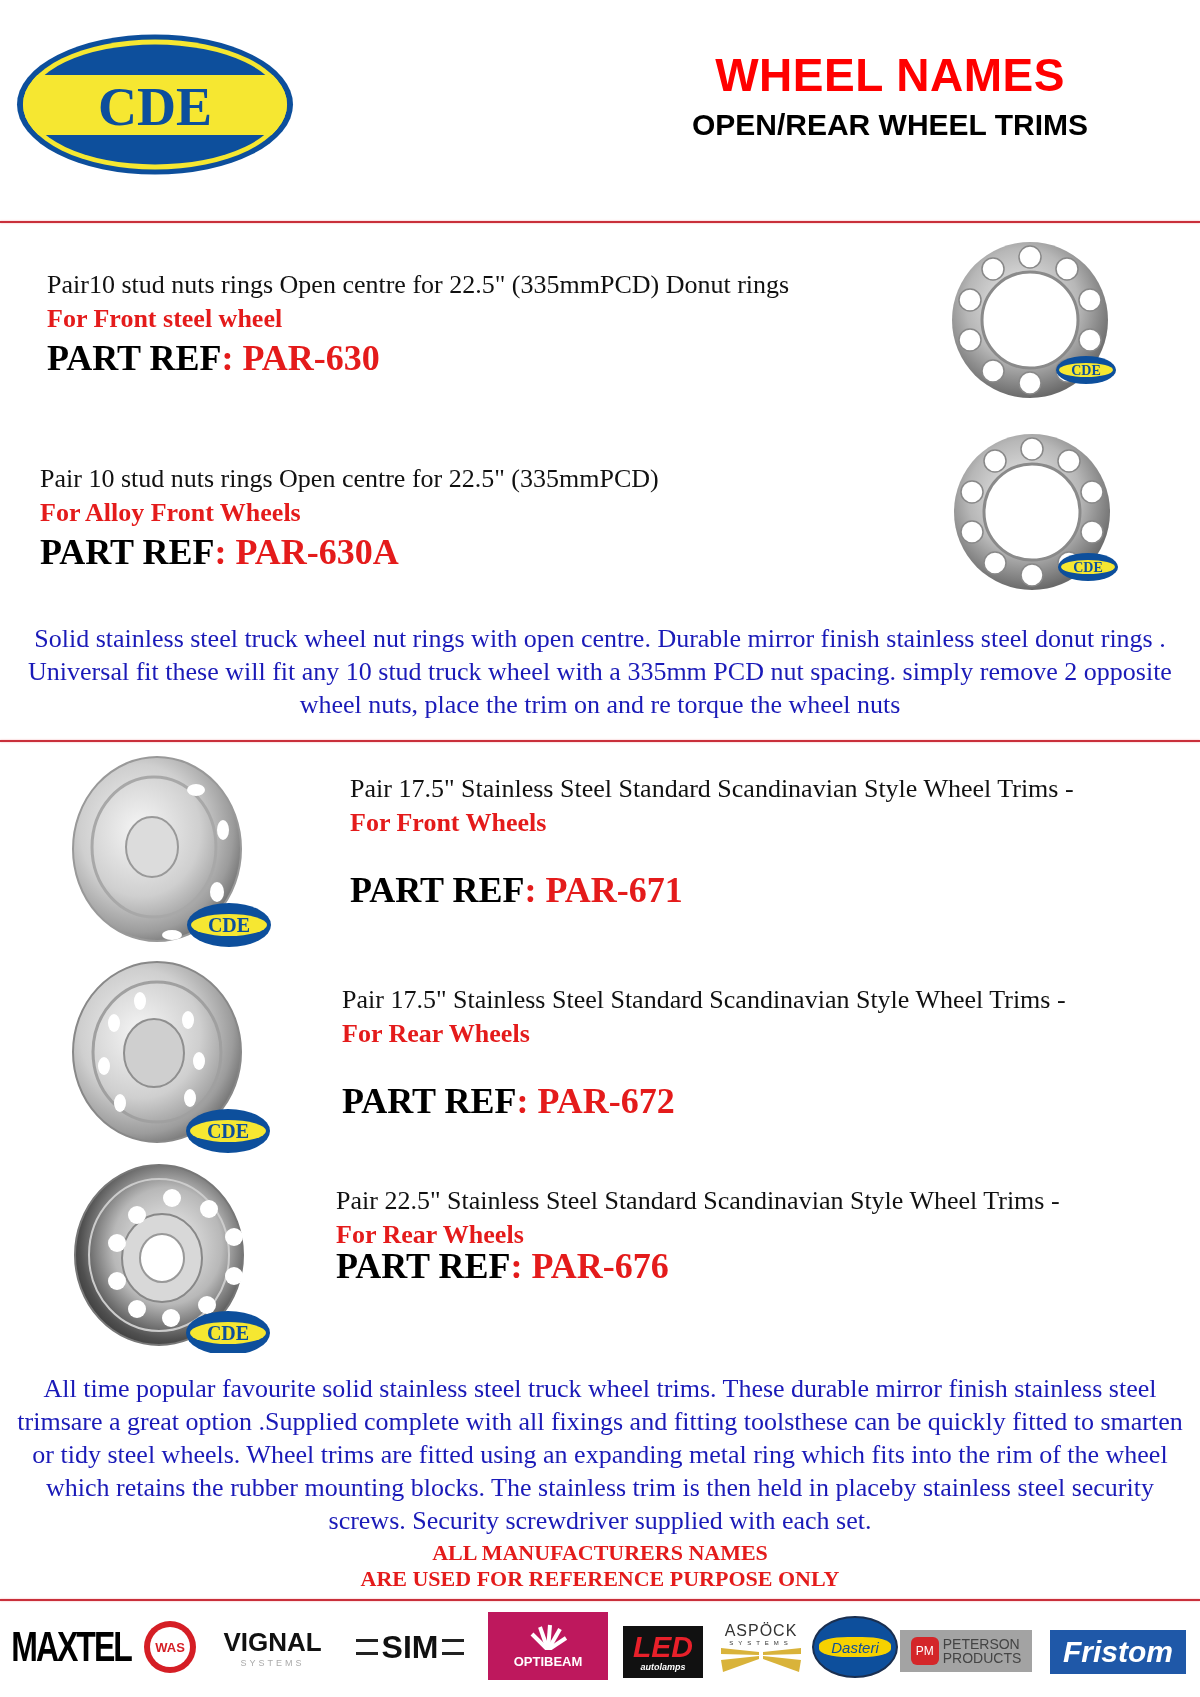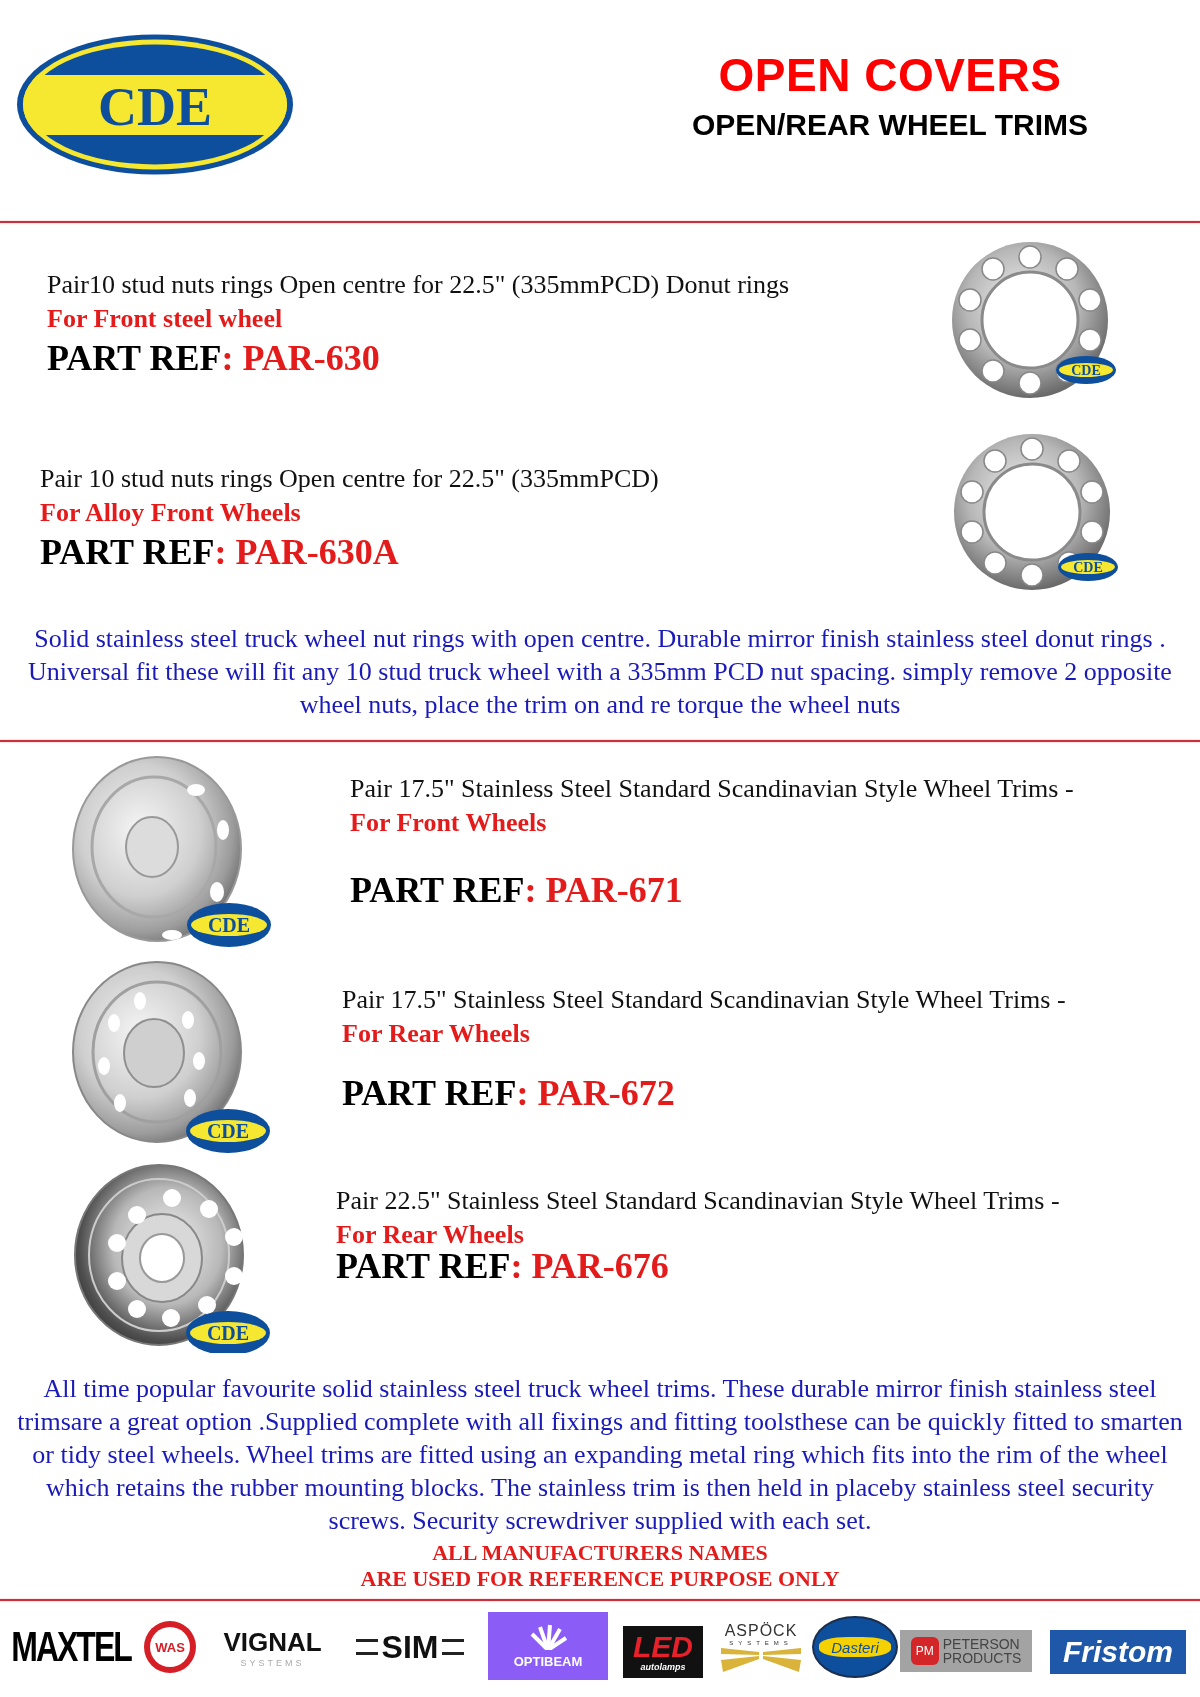--- a/index.html
+++ b/index.html
@@ -29,21 +29,21 @@
     <ellipse cx="140" cy="71.5" rx="138" ry="70" fill="#0d4f9c"></ellipse>
     <ellipse cx="140" cy="71.5" rx="132" ry="65" fill="#f6e731"></ellipse>
     <ellipse cx="140" cy="71.5" rx="127" ry="60" fill="#0d4f9c"></ellipse>
     <clipPath id="band">
         <rect x="0" y="42" width="280" height="60"></rect>
       </clipPath>
     <ellipse cx="140" cy="71.5" rx="132" ry="65" fill="#f6e731" clip-path="url(#band)"></ellipse>
     <text x="140" y="92" text-anchor="middle" font-family="Liberation Serif, serif" font-weight="bold" font-size="54" fill="#0d4f9c">CDE</text>
   </svg>
 </div>
-<div class="abs title-red">OPEN COVERS</div>
+<div class="abs title-red">WHEEL NAMES</div>
 <div class="abs title-black">OPEN/REAR WHEEL TRIMS</div>
 
 <div class="rule" style="top:221px"></div>
 
 <div class="abs" style="left:47px;top:272px">
   <div class="desc">Pair10 stud nuts rings Open centre for 22.5" (335mmPCD) Donut rings</div>
   <div class="sub" style="margin-top:8px">For Front steel wheel</div>
   <div class="ref" style="margin-top:8px">
     <span>PART REF</span><span class="code">: </span><span class="code">PAR-630</span>
   </div>
@@ -159,21 +159,21 @@
         <ellipse cx="128" cy="140" rx="6" ry="9"></ellipse>
       </g>
     <ellipse cx="166" cy="173" rx="42" ry="22" fill="#0d4f9c"></ellipse>
     <ellipse cx="166" cy="173" rx="38" ry="11" fill="#f6e731"></ellipse>
     <text x="166" y="180" text-anchor="middle" font-family="Liberation Serif, serif" font-weight="bold" font-size="20" fill="#0d4f9c">CDE</text>
   </svg>
 </div>
 <div class="abs" style="left:342px;top:987px">
   <div class="desc">Pair 17.5" Stainless Steel Standard Scandinavian Style Wheel Trims -</div>
   <div class="sub" style="margin-top:8px">For Rear Wheels</div>
-  <div class="ref" style="margin-top:28px">
+  <div class="ref" style="margin-top:36px">
     <span>PART REF</span><span class="code">: </span><span class="code">PAR-672</span>
   </div>
 </div>
 
 <div class="abs" style="left:62px;top:1163px">
   <svg width="215" height="190" viewBox="0 0 215 190">
     <defs>
       <radialGradient id="steel3" cx="55%" cy="45%" r="65%">
         <stop offset="0" stop-color="#f4f4f4"></stop>
           <stop offset="0.5" stop-color="#b8b8b8"></stop>
@@ -231,21 +231,21 @@
 </div>
 <div class="brand" style="left:210px;width:125px;flex-direction:column">
   <span style="font-family:'Liberation Sans',sans-serif;font-weight:bold;font-size:26px;color:#111">VIGNAL</span>
   <span style="font-family:'Liberation Sans',sans-serif;font-size:9px;color:#aaa;letter-spacing:3px">SYSTEMS</span>
 </div>
 <div class="brand" style="left:345px;width:130px">
   <span style="display:inline-block;width:22px;height:10px;border-top:3px solid #222;border-bottom:3px solid #222;margin-right:4px"></span>
   <span style="font-family:'Liberation Sans',sans-serif;font-weight:bold;font-size:32px;color:#111">SIM</span>
   <span style="display:inline-block;width:22px;height:10px;border-top:3px solid #222;border-bottom:3px solid #222;margin-left:4px"></span>
 </div>
-<div class="brand" style="left:488px;width:120px;top:1612px;height:68px;background:#8b5cf6;flex-direction:column">
+<div class="brand" style="left:488px;width:120px;top:1612px;height:68px;background:#be185d;flex-direction:column">
   <svg width="40" height="26" viewBox="0 0 40 26">
       <g stroke="#fff" stroke-width="4">
         <line x1="20" y1="26" x2="4" y2="10"></line>
         <line x1="20" y1="26" x2="12" y2="3"></line>
         <line x1="20" y1="26" x2="22" y2="1"></line>
         <line x1="20" y1="26" x2="32" y2="5"></line>
         <line x1="20" y1="26" x2="38" y2="14"></line>
       </g>
     </svg>
   <span style="font-family:'Liberation Sans',sans-serif;font-weight:bold;font-size:13px;color:#fff;margin-top:4px">OPTIBEAM</span>

